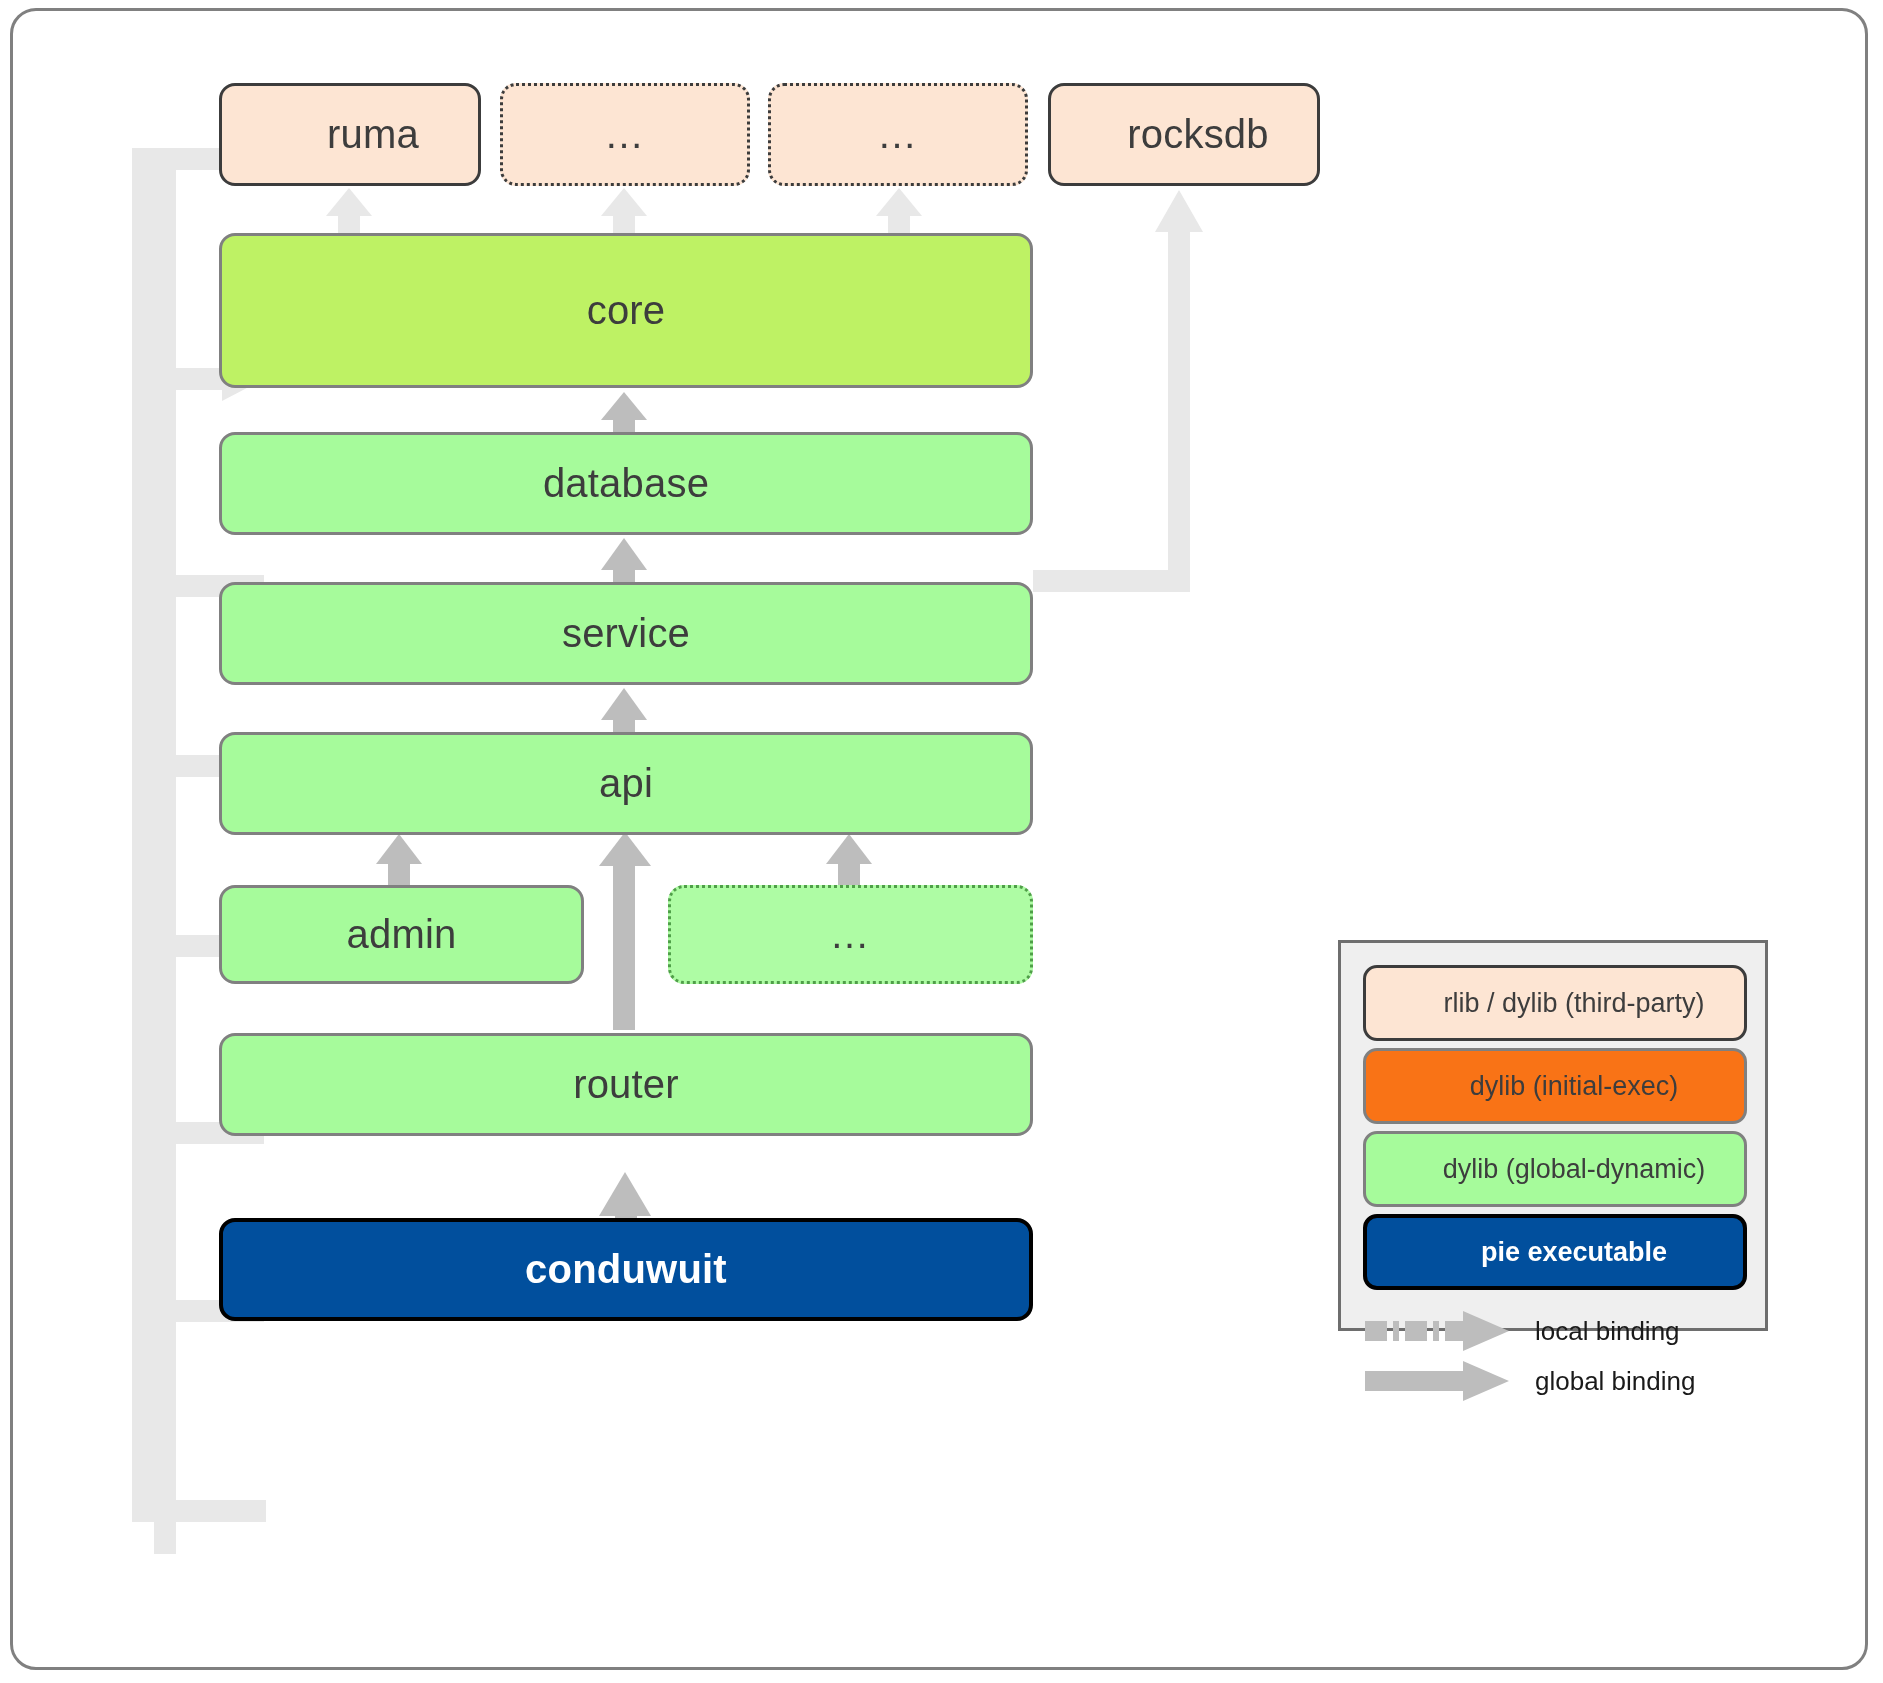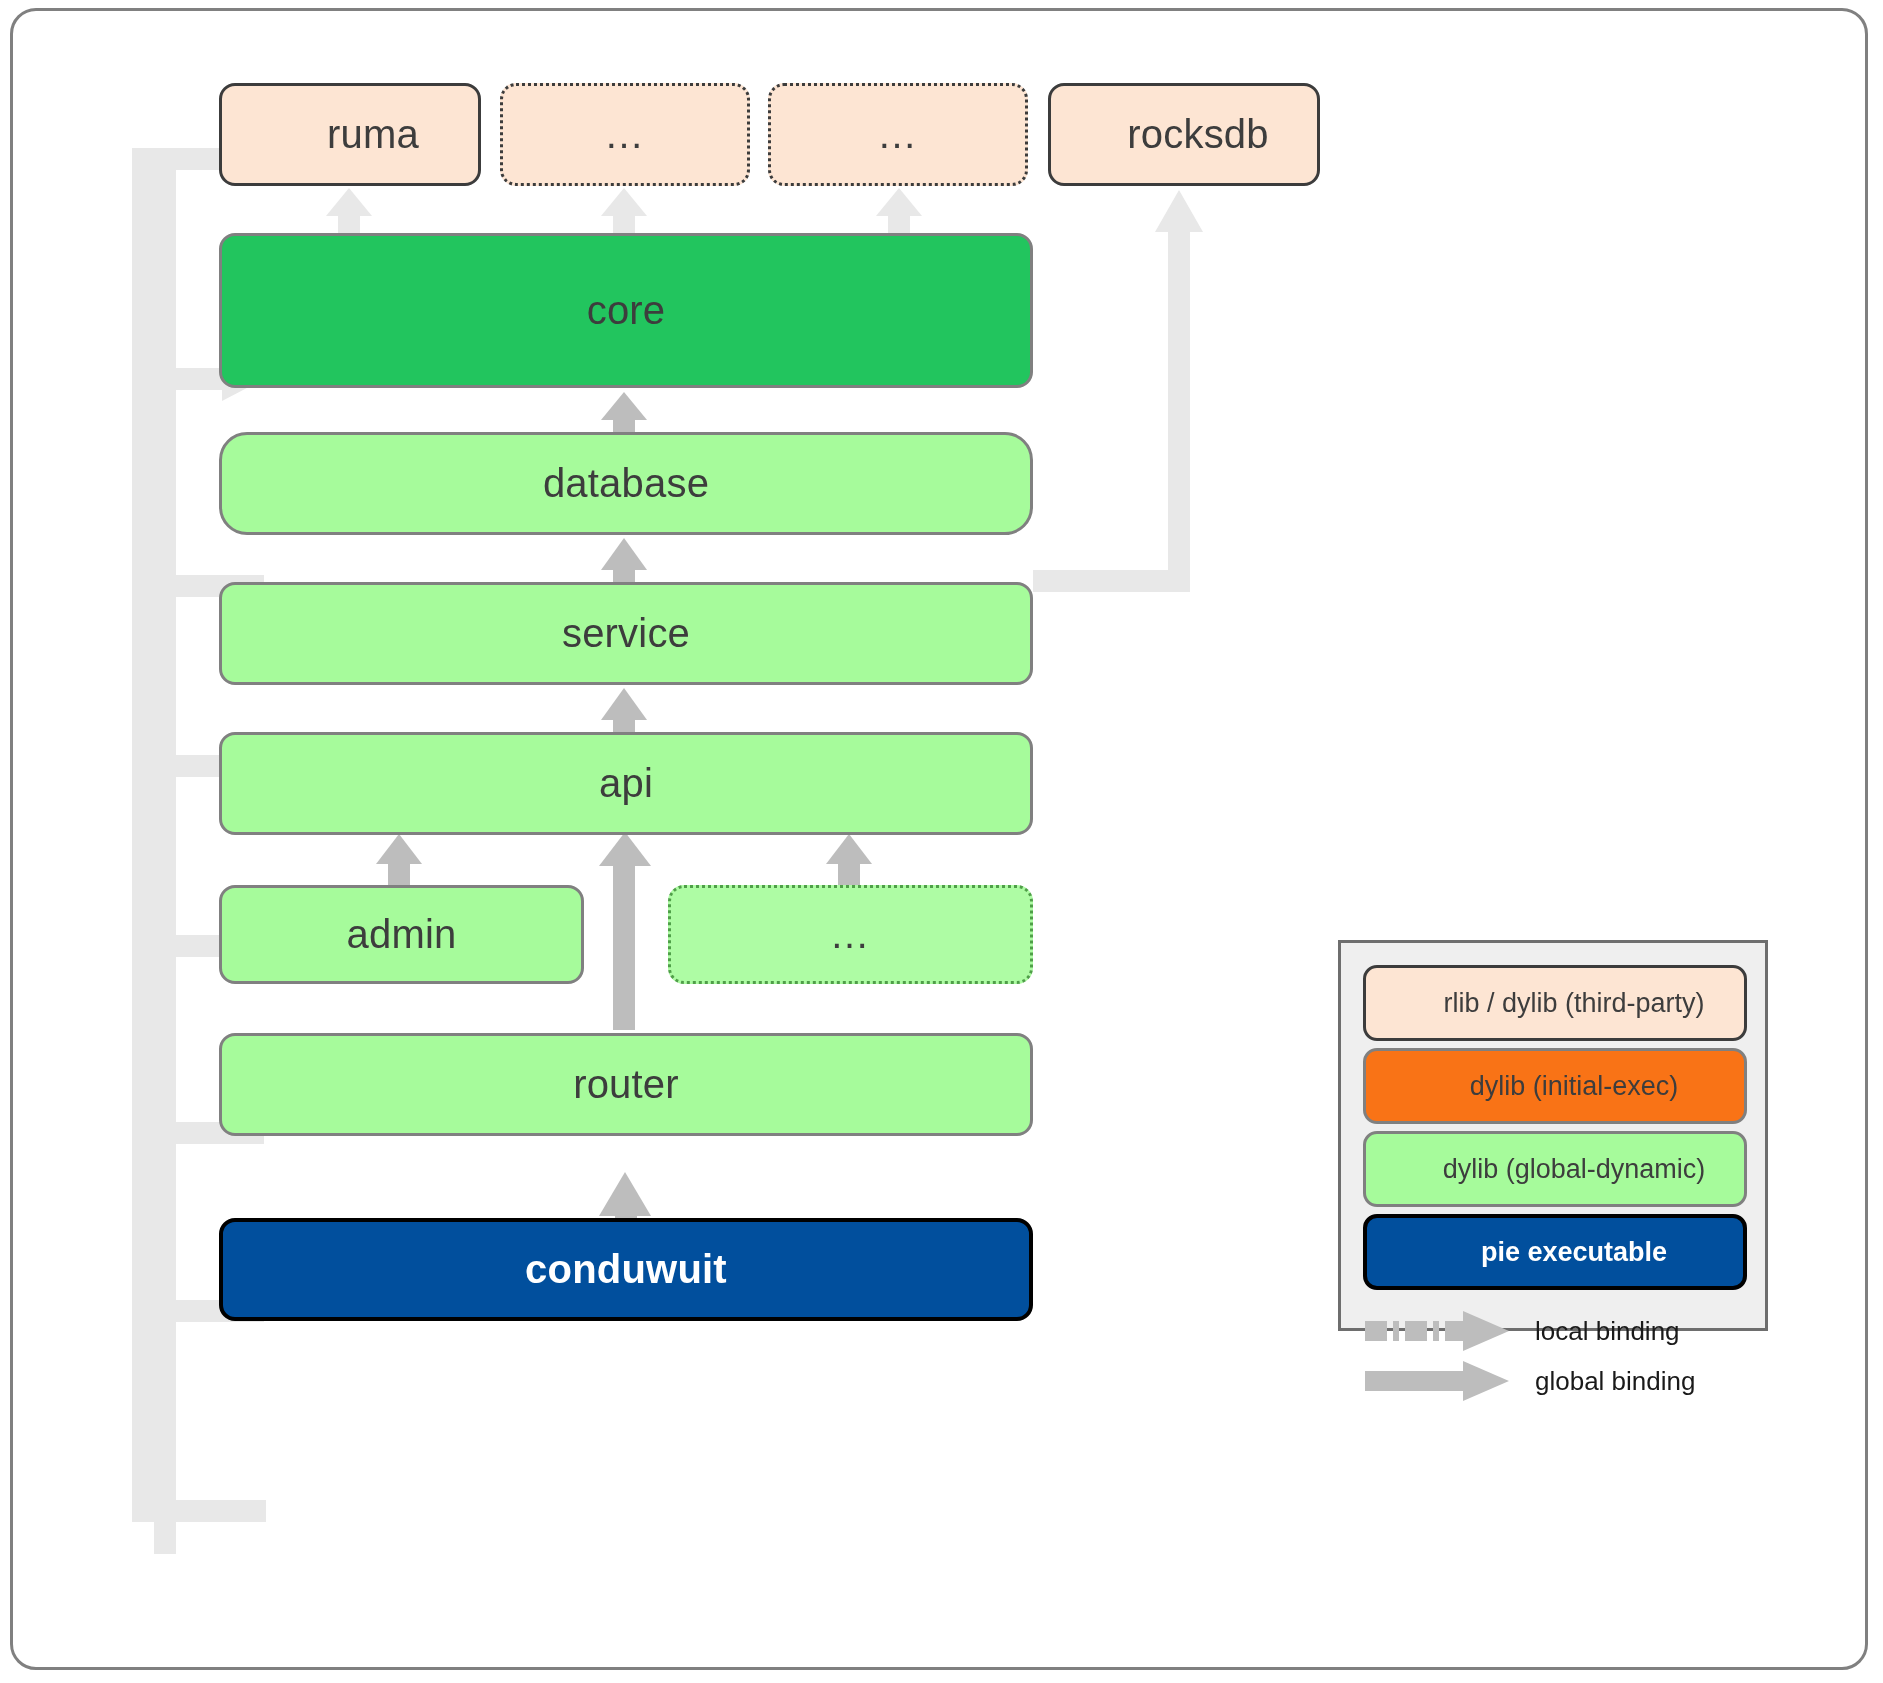--- a/index.html
+++ b/index.html
@@ -50,21 +50,21 @@
   }
   .n-third {
     background: #fde5d3;
     border: 3px solid #3c3c3c;
   }
   .n-third-dotted {
     background: #fde5d3;
     border: 3px dotted #3c3c3c;
   }
   .n-ie {
-    background: #22c55e;
+    background: #bef264;
     border: 3px solid #808080;
   }
   .n-gd {
     background: #a6fb9b;
     border: 3px solid #808080;
   }
   .n-gd-dotted {
     background: #aefca4;
     border: 3px dotted #4f9f48;
   }
@@ -231,21 +231,21 @@
   </div>
 
   <div class="node n-third" style="left:1048px; top:83px; width:272px; height:103px;padding-left:28px;">
     <span>rocksdb</span>
   </div>
 
   <div class="node n-ie" style="left:219px; top:233px; width:814px; height:155px;">
     <span>core</span>
   </div>
 
-  <div class="node n-gd" style="left:219px; top:432px; width:814px; height:103px;border-radius:28px;">
+  <div class="node n-gd" style="left:219px; top:432px; width:814px; height:103px;">
     <span>database</span>
   </div>
 
   <div class="node n-gd" style="left:219px; top:582px; width:814px; height:103px;">
     <span>service</span>
   </div>
 
   <div class="node n-gd" style="left:219px; top:732px; width:814px; height:103px;">
     <span>api</span>
   </div>

